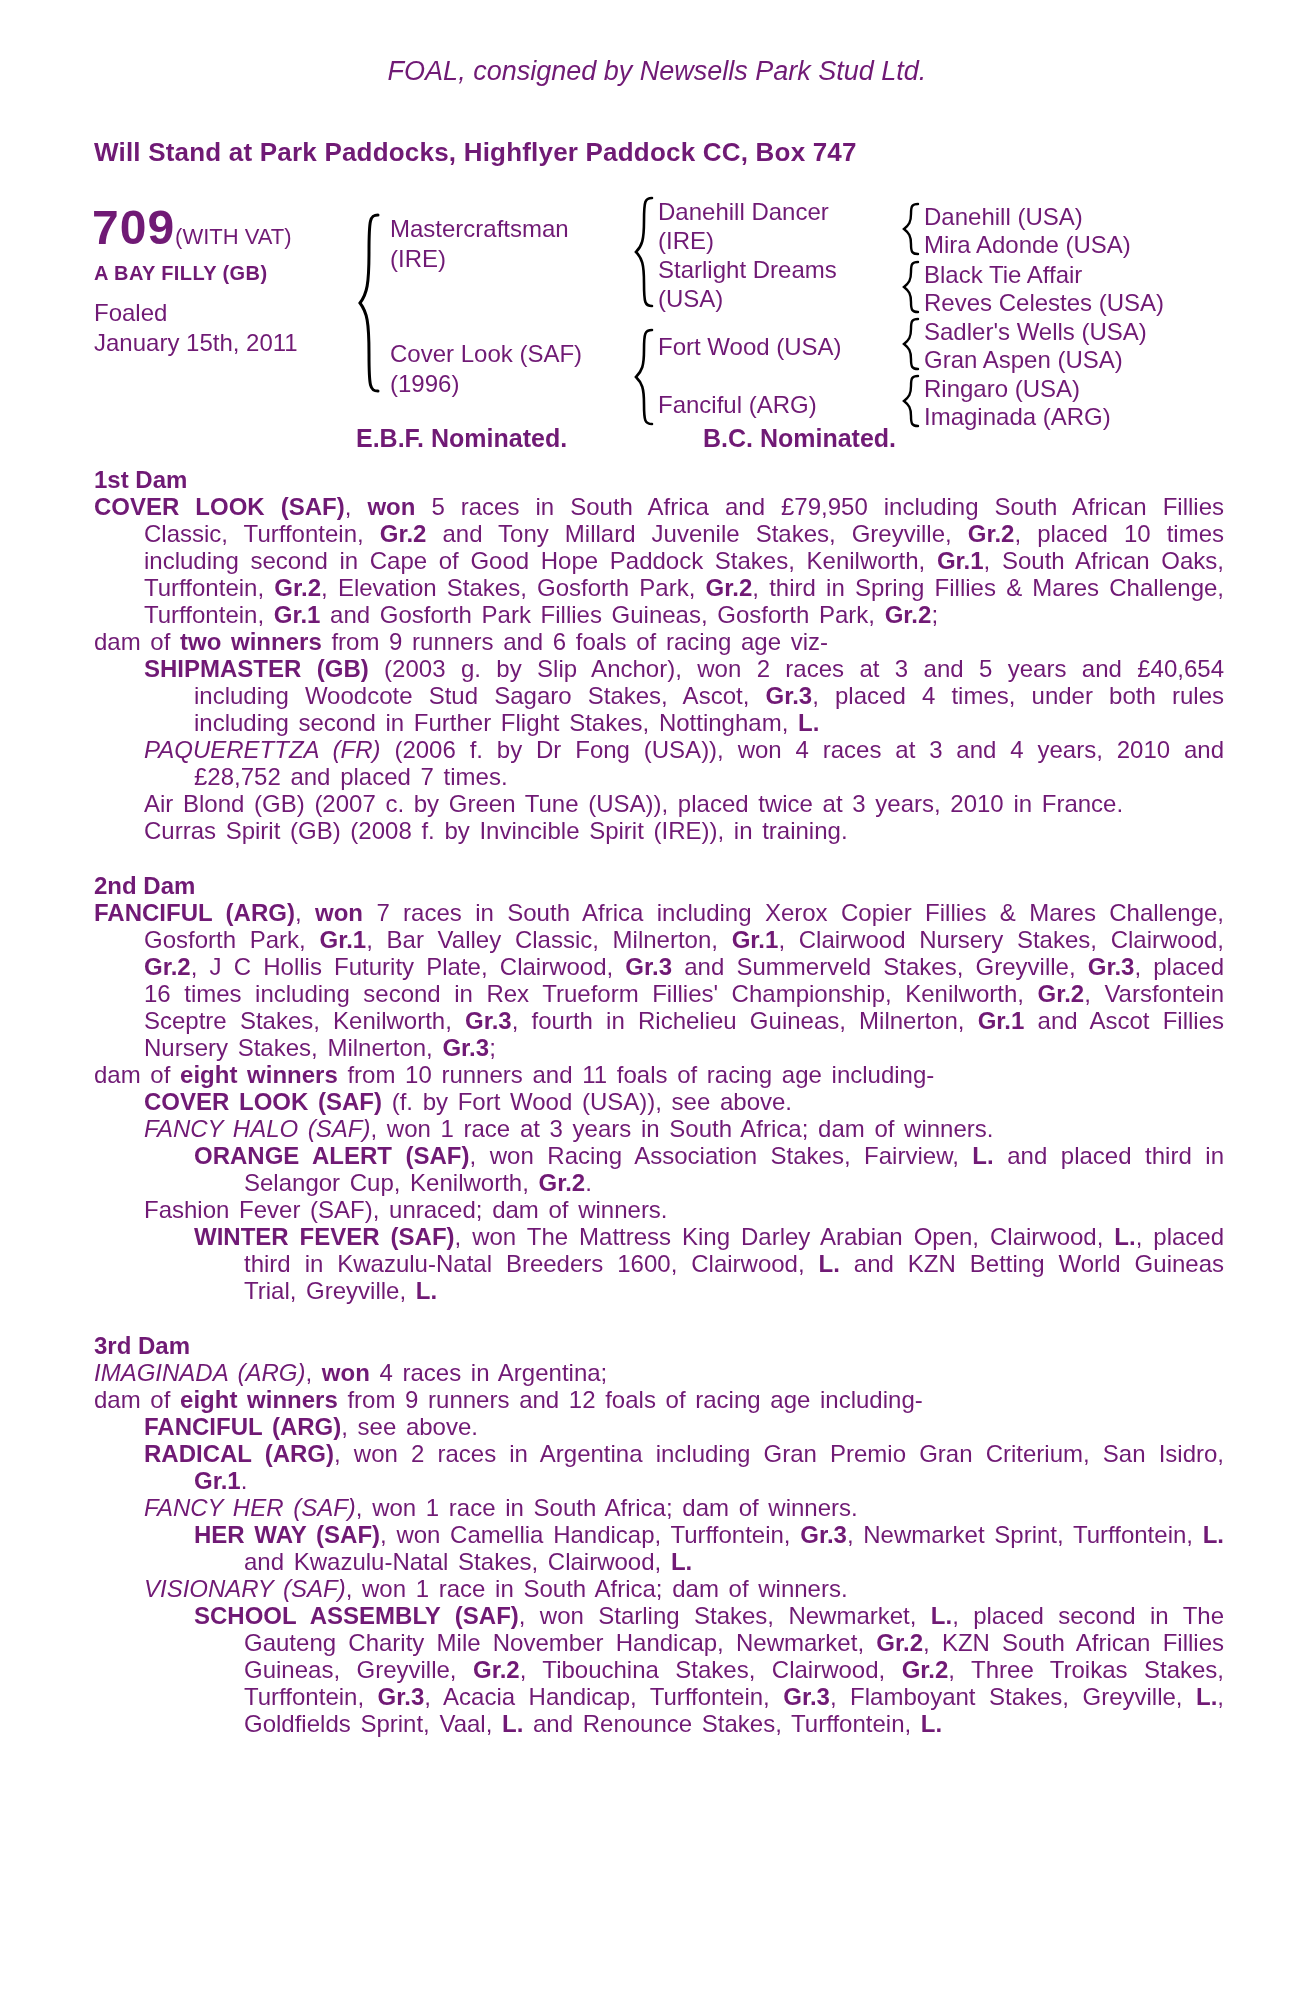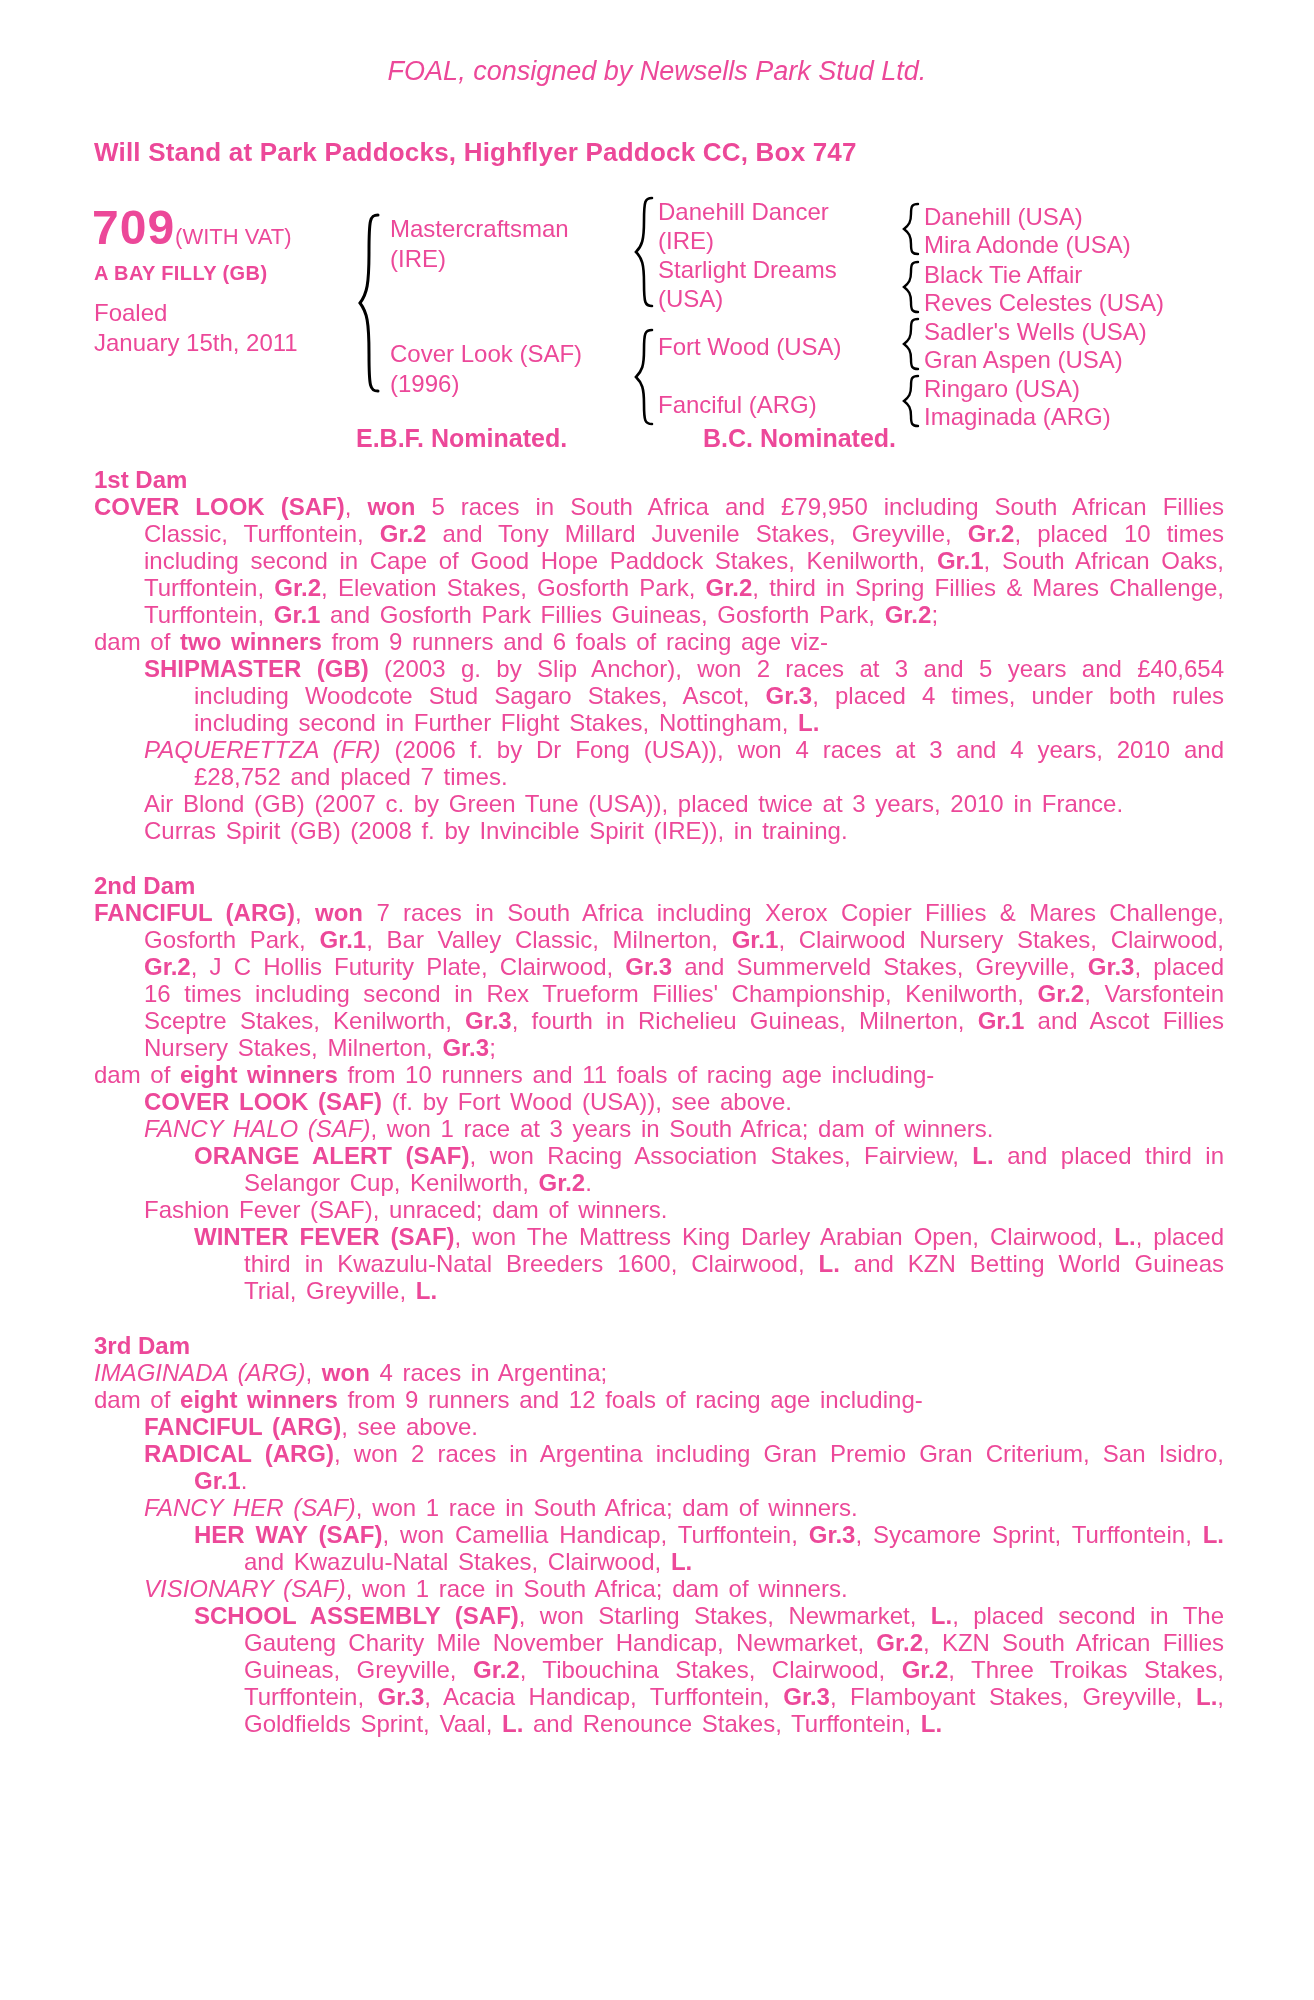--- a/index.html
+++ b/index.html
@@ -1,16 +1,16 @@
 <!DOCTYPE html>
 <html><head>
 <meta charset="utf-8">
 <style>
   html,body{margin:0;padding:0;background:#e8e8e8;}
-  #page{position:relative;width:1314px;height:2000px;background:#ffffff;color:#ec4899;
+  #page{position:relative;width:1314px;height:2000px;background:#ffffff;color:#701a75;
         font-family:"Liberation Sans","DejaVu Sans",sans-serif;overflow:hidden;}
   .abs{position:absolute;}
   #consignor{top:56px;left:0;width:100%;text-align:center;font-style:italic;font-size:27px;}
   #standline{top:137px;left:94px;font-weight:bold;font-size:26px;letter-spacing:.2px;}
   #lotrow{top:200px;left:92px;display:flex;align-items:baseline;gap:0;}
   #lotnum{font-size:48px;font-weight:bold;letter-spacing:1px;}
   #vat{font-size:22px;}
   #desc{top:262px;left:94px;font-weight:bold;font-size:20px;letter-spacing:.4px;}
   #foaled{top:299px;left:94px;font-size:24px;}
   #fdate{top:329px;left:94px;font-size:24px;}
@@ -140,18 +140,18 @@
       <div class="para ind1"><span class="i">FANCY HALO (SAF)</span><span>, won 1 race at 3 years in South Africa; dam of winners.</span></div>
       <div class="para ind2"><span class="b">ORANGE ALERT (SAF)</span><span>, won Racing Association Stakes, Fairview, </span><span class="b">L.</span><span> and placed third in Selangor Cup, Kenilworth, </span><span class="b">Gr.2</span><span>.</span></div>
       <div class="para ind1"><span>Fashion Fever (SAF), unraced; dam of winners.</span></div>
       <div class="para ind2"><span class="b">WINTER FEVER (SAF)</span><span>, won The Mattress King Darley Arabian Open, Clairwood, </span><span class="b">L.</span><span>, placed third in Kwazulu-Natal Breeders 1600, Clairwood, </span><span class="b">L.</span><span> and KZN Betting World Guineas Trial, Greyville, </span><span class="b">L.</span></div>
       <div class="dam-heading gap">3rd Dam</div>
       <div class="para ind0"><span class="i">IMAGINADA (ARG)</span><span>, </span><span class="b">won</span><span>&nbsp;4 races in Argentina;</span></div>
       <div class="para ind0"><span>dam of </span><span class="b">eight winners</span><span> from 9 runners and 12 foals of racing age including-</span></div>
       <div class="para ind1"><span class="b">FANCIFUL (ARG)</span><span>, see above.</span></div>
       <div class="para ind1"><span class="b">RADICAL (ARG)</span><span>, won 2 races in Argentina including Gran Premio Gran Criterium, San Isidro, </span><span class="b">Gr.1</span><span>.</span></div>
       <div class="para ind1"><span class="i">FANCY HER (SAF)</span><span>, won 1 race in South Africa; dam of winners.</span></div>
-      <div class="para ind2"><span class="b">HER WAY (SAF)</span><span>, won Camellia Handicap, Turffontein, </span><span class="b">Gr.3</span><span>, Sycamore Sprint, Turffontein, </span><span class="b">L.</span><span> and Kwazulu-Natal Stakes, Clairwood, </span><span class="b">L.</span></div>
+      <div class="para ind2"><span class="b">HER WAY (SAF)</span><span>, won Camellia Handicap, Turffontein, </span><span class="b">Gr.3</span><span>, Newmarket Sprint, Turffontein, </span><span class="b">L.</span><span> and Kwazulu-Natal Stakes, Clairwood, </span><span class="b">L.</span></div>
       <div class="para ind1"><span class="i">VISIONARY (SAF)</span><span>, won 1 race in South Africa; dam of winners.</span></div>
       <div class="para ind2"><span class="b">SCHOOL ASSEMBLY (SAF)</span><span>, won Starling Stakes, Newmarket, </span><span class="b">L.</span><span>, placed second in The Gauteng Charity Mile November Handicap, Newmarket, </span><span class="b">Gr.2</span><span>, KZN South African Fillies Guineas, Greyville, </span><span class="b">Gr.2</span><span>, Tibouchina Stakes, Clairwood, </span><span class="b">Gr.2</span><span>, Three Troikas Stakes, Turffontein, </span><span class="b">Gr.3</span><span>, Acacia Handicap, Turffontein, </span><span class="b">Gr.3</span><span>, Flamboyant Stakes, Greyville, </span><span class="b">L.</span><span>, Goldfields Sprint, Vaal, </span><span class="b">L.</span><span> and Renounce Stakes, Turffontein, </span><span class="b">L.</span></div>
     </div>
 
 </div>
 
 </body></html>

